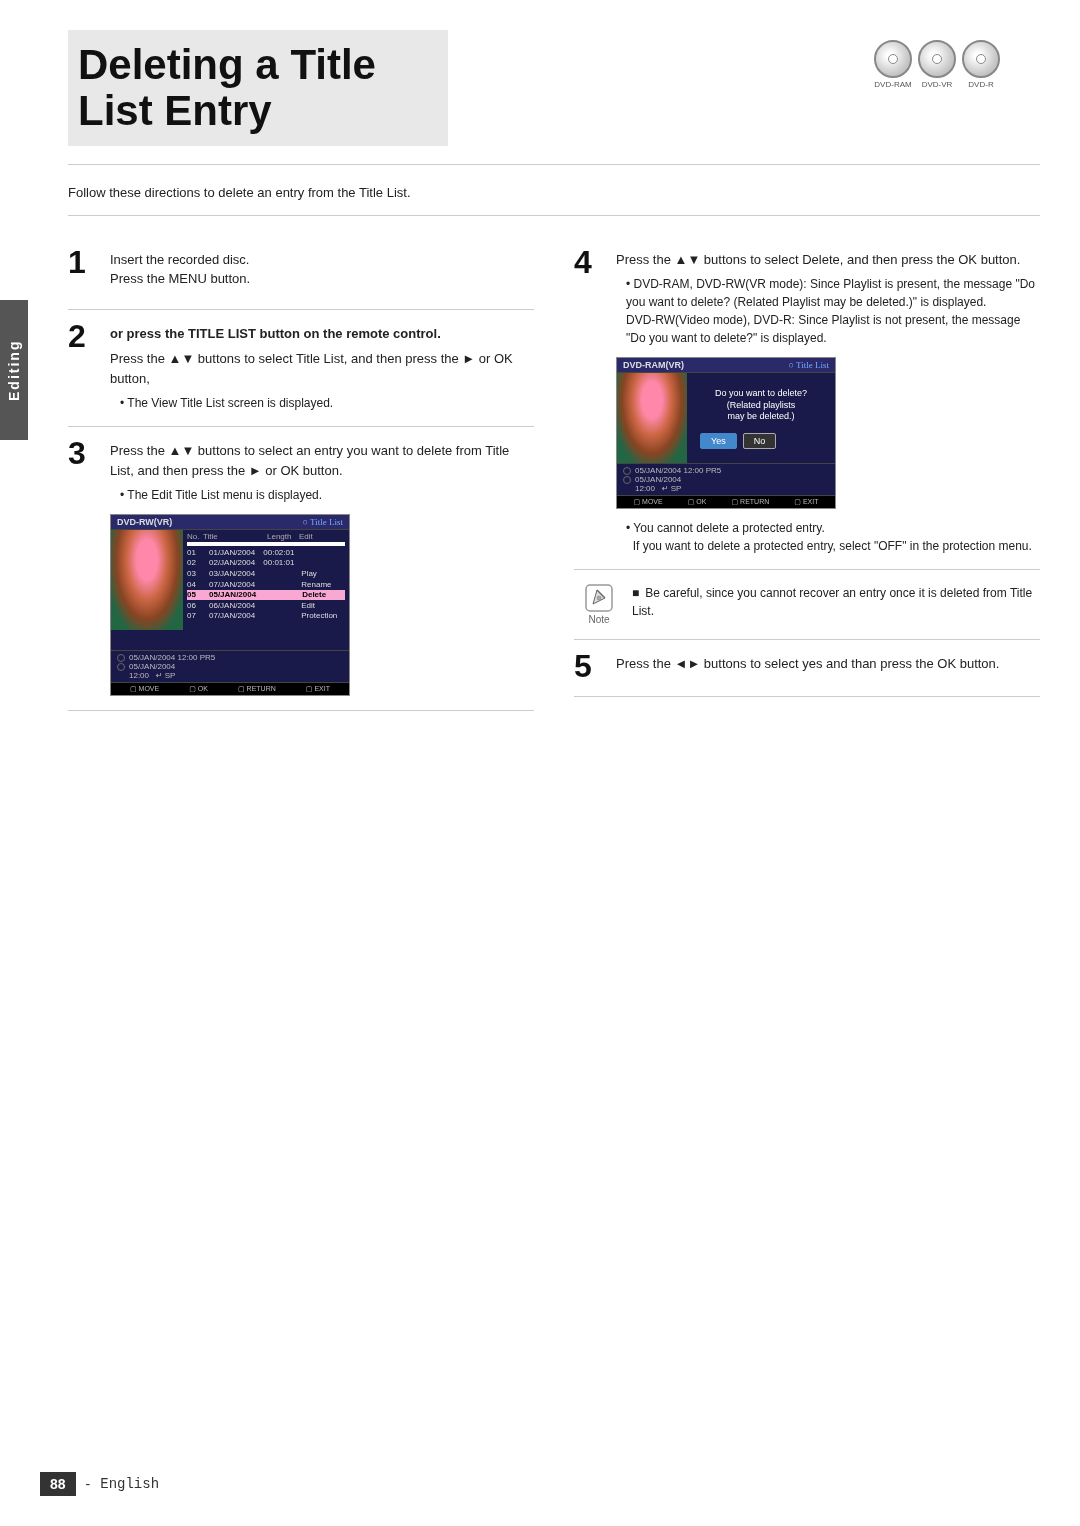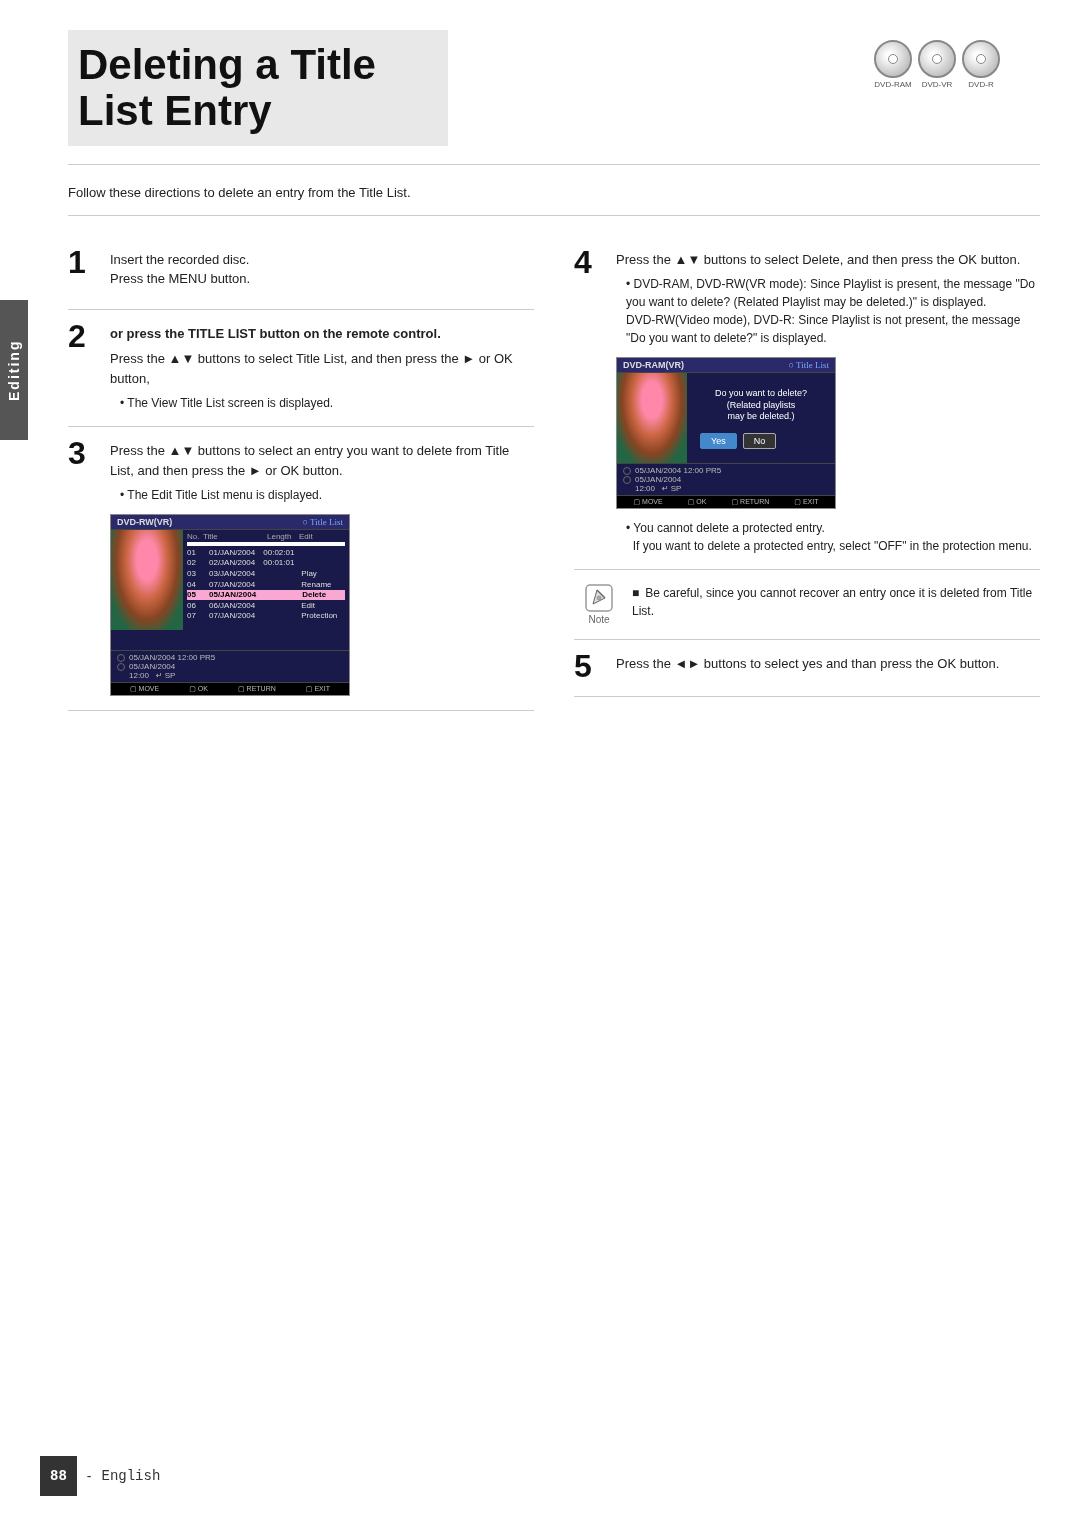--- a/index.html
+++ b/index.html
@@ -402,24 +402,23 @@
       left: 40px;
       right: 40px;
       display: flex;
       align-items: center;
       gap: 10px;
     }
 
     .page-number-box {
       background: #333;
       color: #fff;
-      padding: 12px 10px;
+      padding: 4px 10px;
       font-size: 14px;
       font-weight: bold;
-      font-family: Liberation Mono, monospace;
     }
 
     .page-lang {
       font-size: 14px;
       color: #333;
       font-family: Liberation Mono, monospace;
     }
 
     
     .sp-label {

